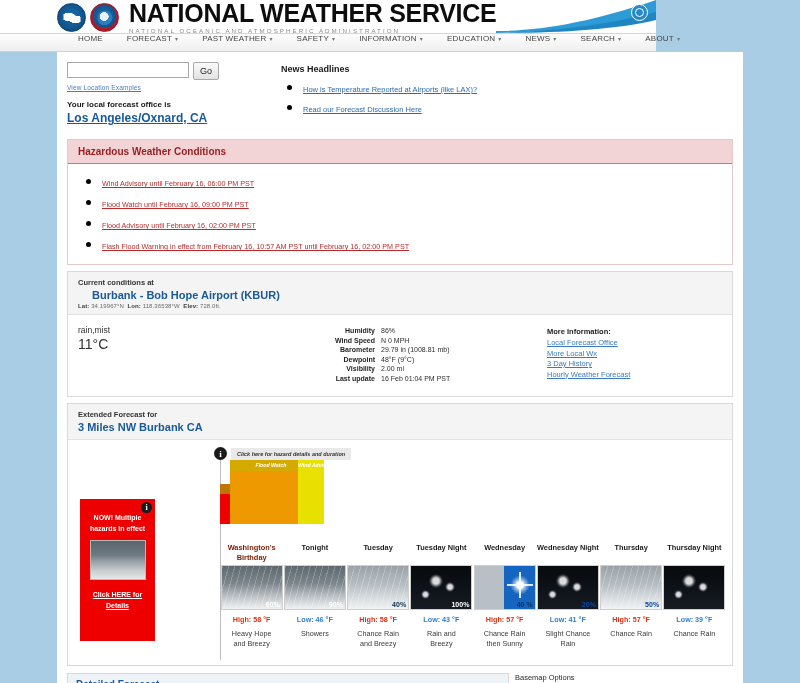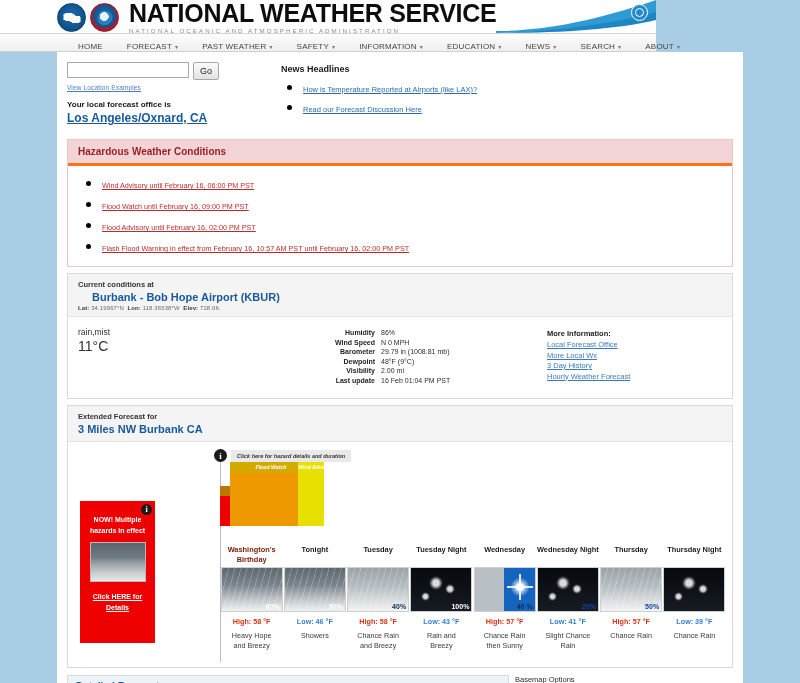--- a/index.html
+++ b/index.html
@@ -76,21 +76,21 @@
   .globe-icon::after{
     content:""; position:absolute; inset:3px; border-radius:50%;
     border:1.2px solid #fff;
   }
   
   .navbar {
     height: 19px;
     background: linear-gradient(#fdfdfd, #efefef);
     border-top: 1px solid #d6d6d6;
     border-bottom: 1px solid #cfcfcf;
-    display: flex; align-items: flex-end;
+    display: flex; align-items: flex-start;
     padding-left: 66px;
     font-size: 8px;
     color: #444;
   }
   .nav-item {
     padding: 0 12px;
     white-space: nowrap;
     letter-spacing: 0.2px;
     cursor: pointer;
   }
@@ -146,21 +146,21 @@
   .panel {
     margin: 6px 10px 0 10px;
     border: 1px solid #d9d9d9;
     background: #fff;
   }
   .hazard-panel { border: 1px solid #e7c9c9; }
   .hazard-head {
     background: #f3d4d6;
     padding: 6px 10px;
     font-size: 10px; font-weight: bold; color: #9b1c1f;
-    border-bottom: 3px solid #f97316;
+    border-bottom: 1px solid #f97316;
   }
   .hazard-body { padding: 5px 0 8px 0; background:#fff; }
   .hazard-list { margin: 0; padding-left: 34px; }
   .hazard-list li { margin: 3px 0; }
   .hazard-list a {
     font-size: 7.2px; color: #bb2b2b; text-decoration: underline;
   }
   
   .cc-head { padding: 6px 10px 5px 10px; background:#f4f4f4; border-bottom:1px solid #e3e3e3;}
   .cc-kicker { font-size: 7.5px; font-weight: bold; color:#333; }

